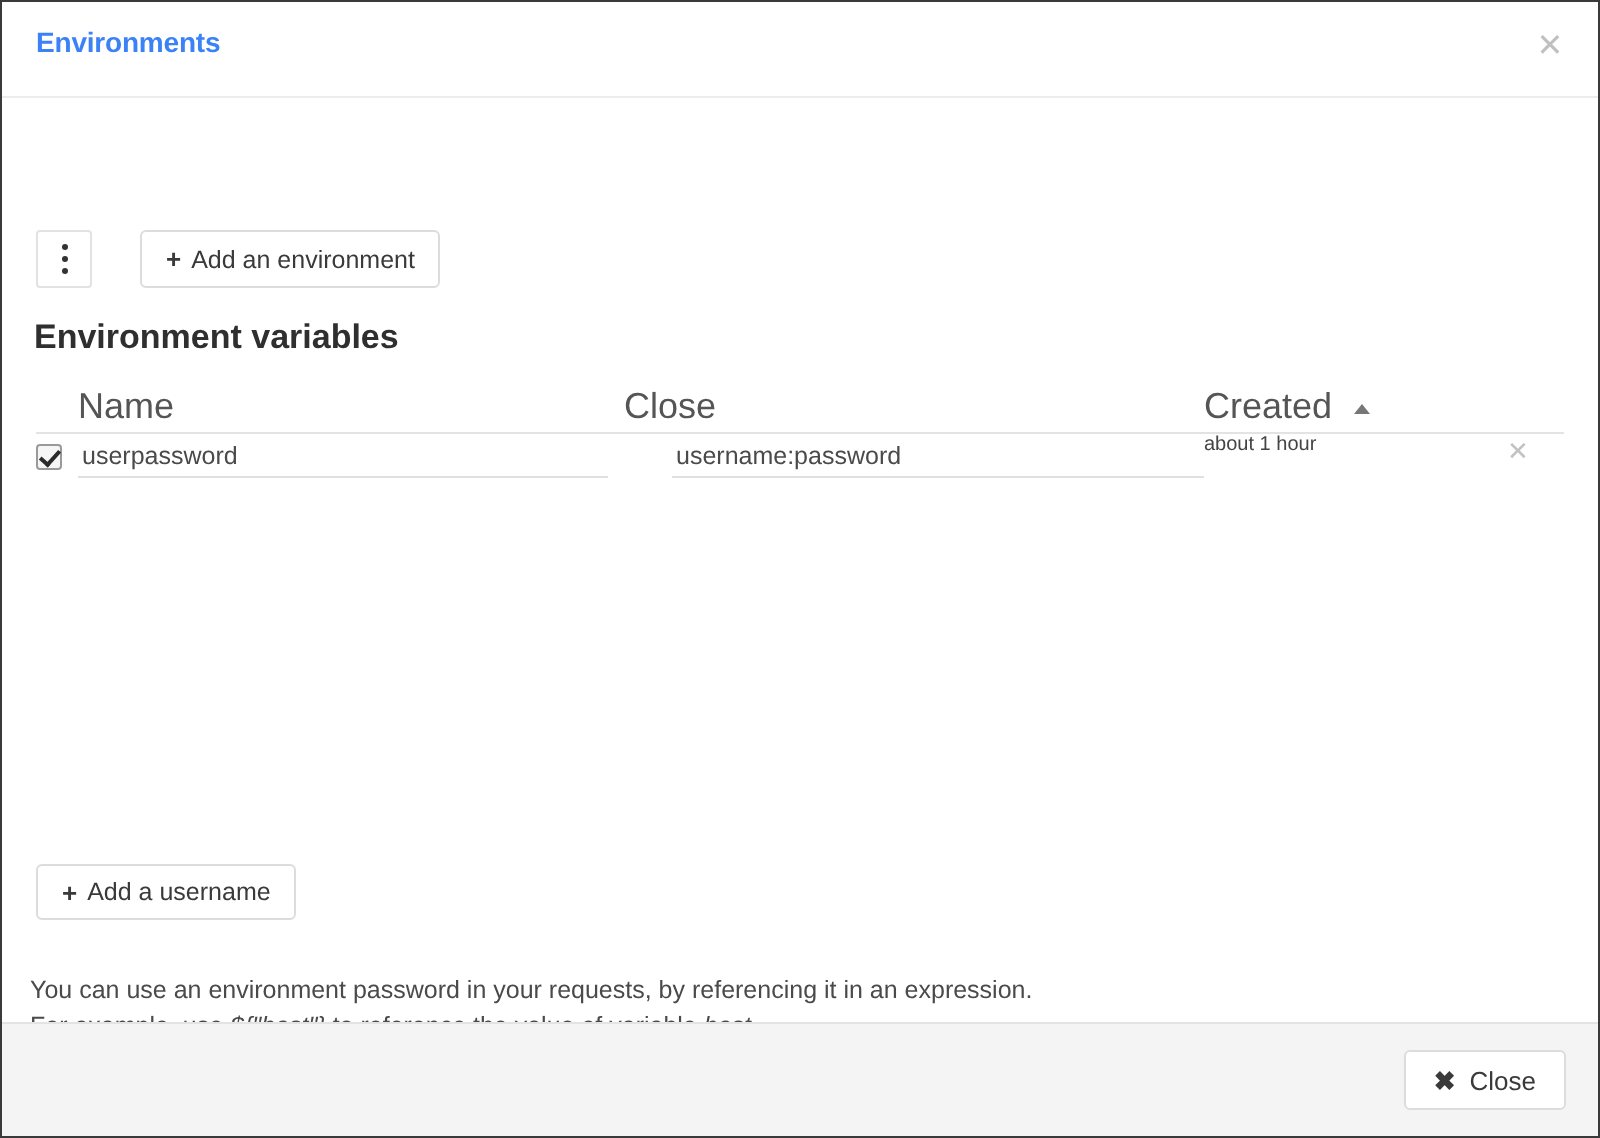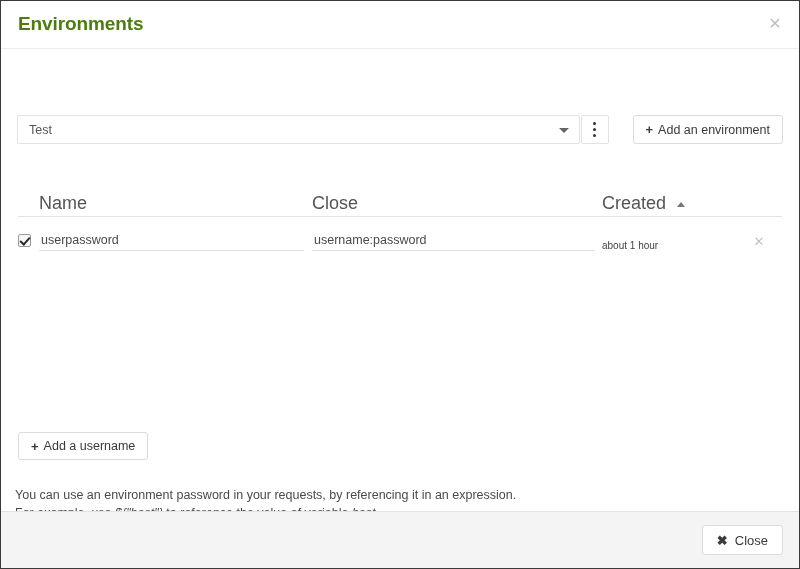--- a/index.html
+++ b/index.html
@@ -32,23 +32,23 @@
     position: relative;
     height: 47px;
     flex: 0 0 auto;
     border-bottom: 1px solid #ececec;
     background: #ffffff;
   }
   .dlg-title {
     position: absolute;
     left: 17px;
     top: 12px;
-    font-size: 19px;
+    font-size: 14px;
     font-weight: bold;
-    color: #4d7c0f;
+    color: #3b82f6;
     letter-spacing: -0.1px;
   }
   .dlg-close-x {
     position: absolute;
     right: 14px;
     top: 13px;
     width: 20px;
     height: 20px;
     line-height: 20px;
     text-align: center;
@@ -186,21 +186,21 @@
     margin-left: 6px;
     vertical-align: 2px;
     width: 0; height: 0;
     border-left: 4px solid transparent;
     border-right: 4px solid transparent;
     border-bottom: 5px solid #777777;
   }
 
   .var-row {
     display: flex;
-    align-items: flex-end;
+    align-items: flex-start;
     height: 34px;
   }
   .var-row .cell { display: flex; align-items: center; }
   .chk {
     -webkit-appearance: none;
     appearance: none;
     box-sizing: border-box;
     width: 13px;
     height: 13px;
     border: 1px solid #9a9a9a;
@@ -228,21 +228,21 @@
     border-bottom: 1px solid #e0e0e0;
     outline: none;
     background: transparent;
     font-family: "Liberation Sans", sans-serif;
     font-size: 12.5px;
     color: #4a4a4a;
     padding: 3px 2px;
     height: 22px;
   }
   .input-name  { width: 265px; }
-  .input-value { width: 283px; }
+  .input-value { width: 283px; margin-left: 24px; }
   .created-text {
     font-size: 10px;
     color: #444444;
   }
   .row-remove {
     width: 18px;
     height: 18px;
     line-height: 18px;
     text-align: center;
     font-size: 13px;
@@ -309,35 +309,32 @@
 <div class="dialog">
 
   <div class="dlg-header">
     <div class="dlg-title">Environments</div>
     <div class="dlg-close-x">✕</div>
   </div>
 
   <div class="dlg-body">
 
     <div class="env-row">
-      <div class="env-select">
-        <span class="env-select-label">Test</span>
-        <span class="env-caret"></span>
-      </div>
       <div class="env-kebab">
         <i></i>
         <i></i>
         <i></i>
       </div>
       <div class="btn btn-add-env">
         <span class="btn-plus">+</span>
         <span>Add an environment</span>
       </div>
     </div>
 
+    <div class="section-title">Environment variables</div>
 
     <div class="var-table">
 
       <div class="var-head">
         <div class="col-name th">Name</div>
         <div class="col-value th">Close</div>
         <div class="col-created th">
           <span>Created</span>
           <span class="sort-caret"></span>
         </div>

